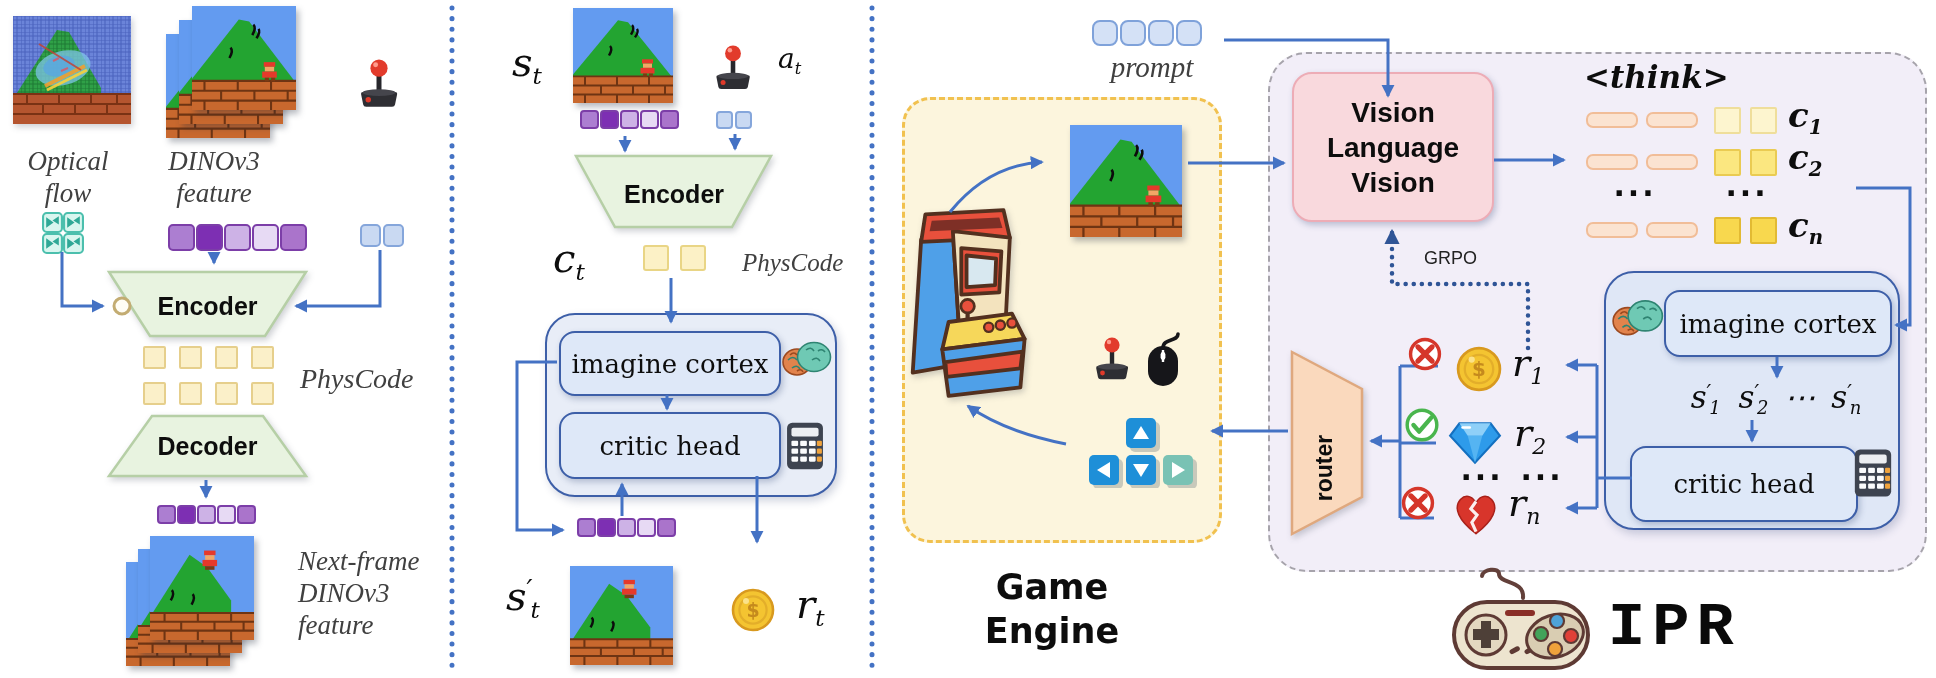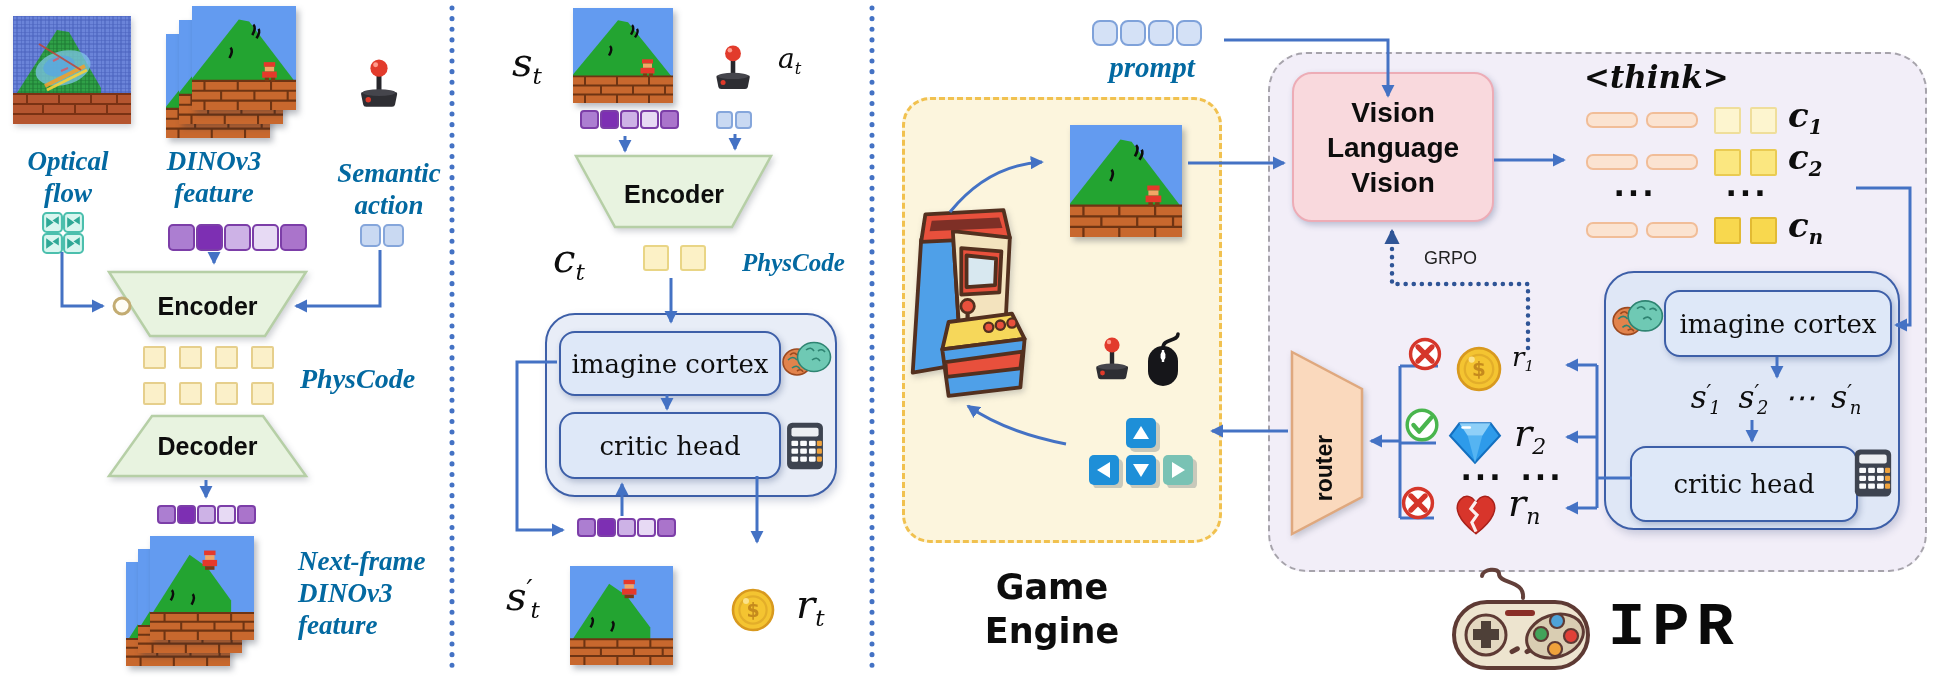--- a/index.html
+++ b/index.html
@@ -1,20 +1,20 @@
 <!DOCTYPE html>
 <html><head>
 <meta charset="utf-8">
 <style>
   html,body{margin:0;padding:0;background:#fff}
   #cv{position:relative;width:1936px;height:678px;background:#ffffff;overflow:hidden;
       font-family:"Liberation Sans",sans-serif;color:#111}
   .abs{position:absolute}
-  .ital{font-family:"Liberation Serif",serif;font-style:italic;font-weight:700;
-        color:#0369a1;text-align:center;line-height:1.18}
+  .ital{font-family:"Liberation Serif",serif;font-style:italic;font-weight:400;
+        color:#404040;text-align:center;line-height:1.18}
   .math{font-family:"DejaVu Serif",serif;font-style:italic;color:#0d0d0d;line-height:1}
   .math sub{font-size:58%;font-style:italic;vertical-align:-0.35em}
   .math sup{font-size:66%;vertical-align:0.45em;margin-right:-2px}
   .boxlbl{font-family:"DejaVu Serif",serif;font-weight:400;color:#0d0d0d}
   .sansb{font-weight:700;color:#0d0d0d;text-align:center;font-family:"Liberation Sans",sans-serif}
   .box{border:2.5px solid #3D5FA8;background:#DEE8F8;border-radius:16px;
        box-shadow:2px 3px 6px rgba(40,60,110,.28);display:flex;align-items:center;justify-content:center}
   .cont{border:2.5px solid #3D5FA8;background:#E8EDF7;border-radius:30px;
         box-shadow:3px 4px 9px rgba(40,60,110,.22)}
   .tok{box-sizing:border-box;display:inline-block}
@@ -260,24 +260,20 @@
     </svg>
 
   <div class="abs ital" style="left:6px;top:146px;width:124px;font-size:27px">
     <div>Optical</div>
     <div>flow</div>
   </div>
   <div class="abs ital" style="left:146px;top:146px;width:136px;font-size:27px">
     <div>DINOv3</div>
     <div>feature</div>
   </div>
-  <div class="abs ital" style="left:322px;top:158px;width:134px;font-size:27px">
-    <div>Semantic</div>
-    <div>action</div>
-  </div>
 
   <svg class="abs" style="left:42px;top:212px" width="42" height="42" viewBox="0 0 40 40">
       <use href="#flowTok"></use>
     </svg>
 
   <div class="abs" style="left:168px;top:224px;display:flex;gap:1px">
     <span class="tok" style="width:27px;height:27px;background:#AC7ED1;border:2px solid #7C3EA8;border-radius:5px"></span>
     <span class="tok" style="width:27px;height:27px;background:#7D2FB3;border:2px solid #7C3EA8;border-radius:5px"></span>
     <span class="tok" style="width:27px;height:27px;background:#CDB2E6;border:2px solid #7C3EA8;border-radius:5px"></span>
     <span class="tok" style="width:27px;height:27px;background:#E7DAF4;border:2px solid #7C3EA8;border-radius:5px"></span>
@@ -481,21 +477,21 @@
   </svg>
   <div class="abs sansb" style="left:1326px;top:468px;width:120px;height:30px;font-size:23px;transform:translate(-50%,-50%) rotate(-90deg);z-index:5">router</div>
 
   <svg class="abs" style="left:1406px;top:335px;z-index:7" width="38" height="38" viewBox="0 0 40 40">
       <use href="#crossS"></use>
     </svg>
   <svg class="abs" style="left:1456px;top:346px;z-index:7" width="46" height="46" viewBox="0 0 44 44">
     <use href="#coinS"></use>
     <text x="22" y="29" text-anchor="middle" font-size="19" font-weight="bold" fill="#C58A1D" font-family="DejaVu Sans,sans-serif">$</text>
   </svg>
-  <span class="abs math" style="left:1512px;top:344px;font-size:26px;z-index:7"><span>r</span><sub>1</sub></span>
+  <span class="abs math" style="left:1512px;top:344px;font-size:38px;z-index:7"><span>r</span><sub>1</sub></span>
 
   <svg class="abs" style="left:1403px;top:406px;z-index:7" width="38" height="38" viewBox="0 0 40 40">
       <use href="#checkS"></use>
     </svg>
   <svg class="abs" style="left:1448px;top:418px;z-index:7" width="54" height="48" viewBox="0 0 52 46">
       <use href="#gemS"></use>
     </svg>
   <span class="abs math" style="left:1514px;top:414px;font-size:38px;z-index:7"><span>r</span><sub>2</sub></span>
 
   <div class="abs dots" style="left:1452px;top:452px;width:60px;text-align:center;z-index:7">...</div>

